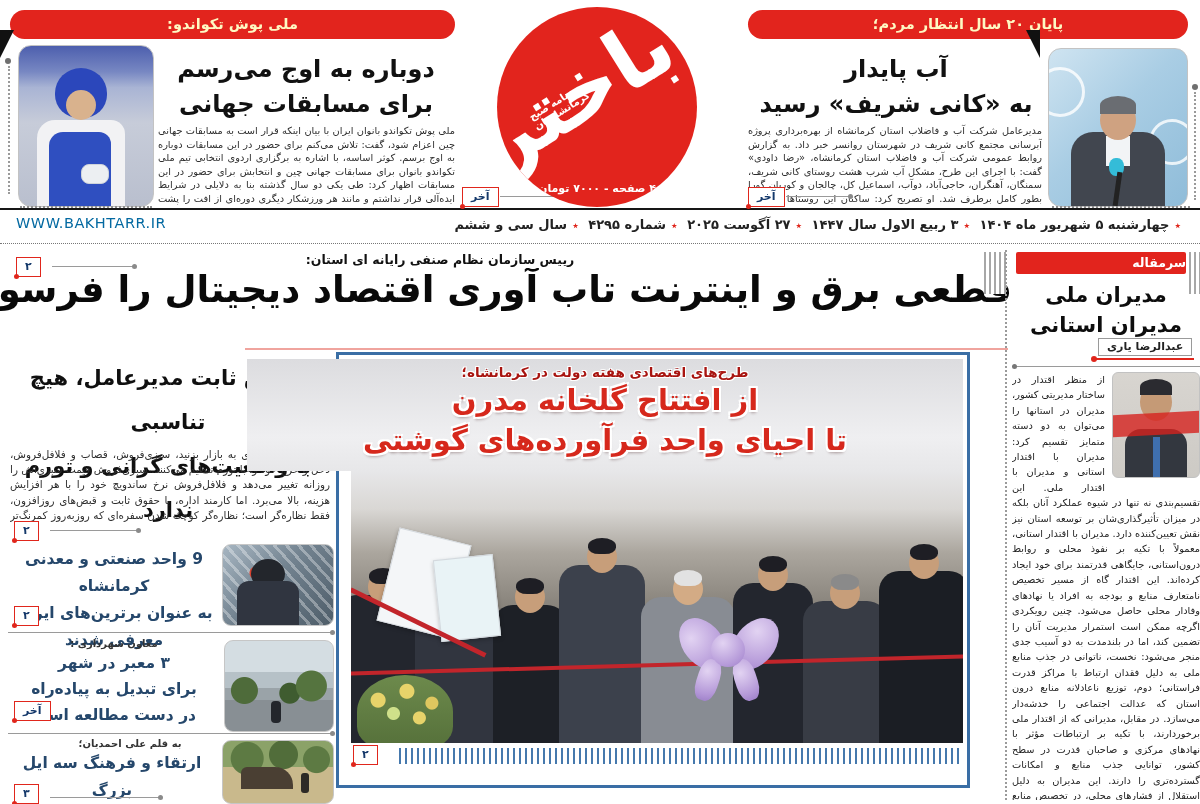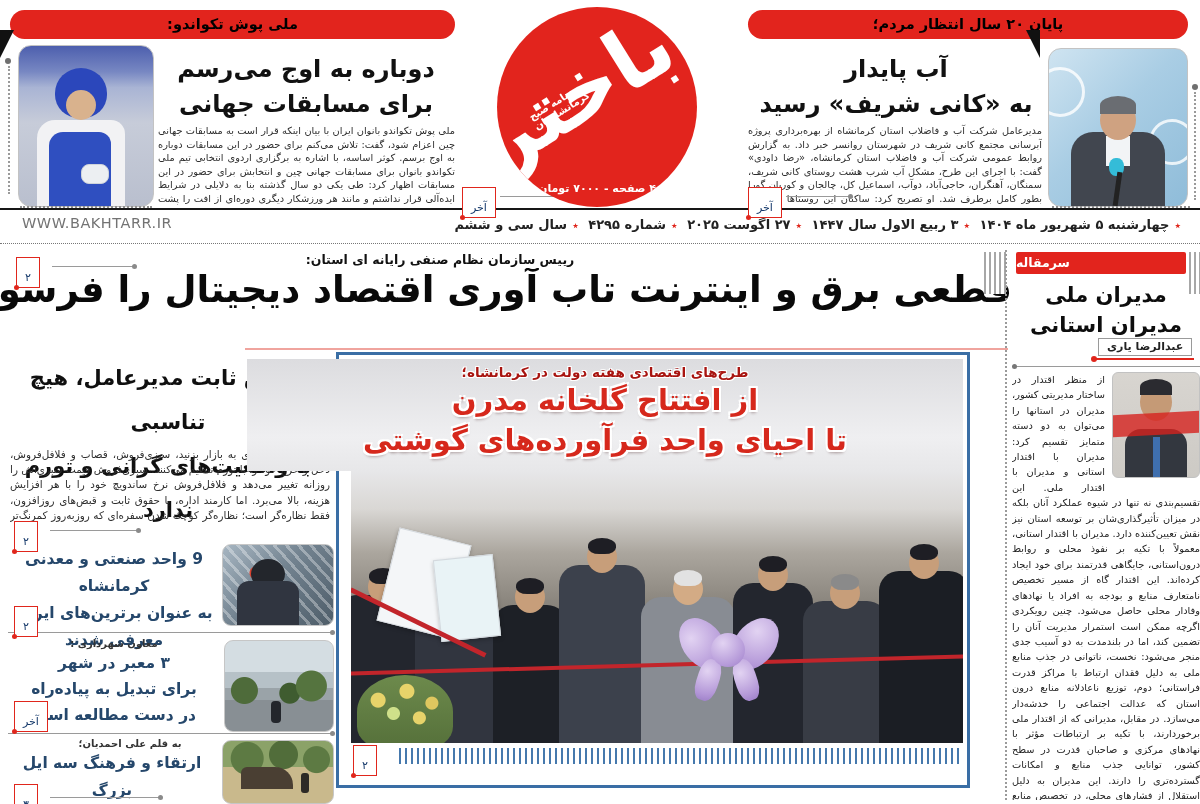--- a/index.html
+++ b/index.html
@@ -1,21 +1,21 @@
 <!DOCTYPE html>
 <html lang="fa" dir="rtl"><head>
 <meta charset="utf-8">
 <style>
   html,body{margin:0;padding:0;background:#fff;}
   #page{position:relative;width:1200px;height:804px;background:#fff;overflow:hidden;
         font-family:"DejaVu Sans",sans-serif;direction:rtl;color:#1a1a1a;}
 
   
   .redbar{position:absolute;height:29px;background:#e2241d;border-radius:15px;
-          color:#000000;font-weight:bold;font-size:14.5px;text-align:center;line-height:29px;}
+          color:#fef9c3;font-weight:bold;font-size:14.5px;text-align:center;line-height:29px;}
 
   
   .logo-circle{position:absolute;left:497px;top:7px;width:200px;height:200px;border-radius:50%;
                background:#e2241d;overflow:hidden;}
   .logo-title{position:absolute;left:30px;top:28px;width:150px;text-align:center;color:#fff;
               font-size:84px;font-weight:bold;transform:rotate(-32deg);line-height:1;}
   .logo-sub{position:absolute;left:2px;top:88px;width:120px;color:#fff;font-size:10px;font-weight:bold;
             transform:rotate(-32deg);text-align:center;}
   .logo-price{position:absolute;left:0;bottom:12px;width:100%;text-align:center;color:#fff;
               font-size:11px;font-weight:bold;}
@@ -37,33 +37,33 @@
   .wat .hd{position:absolute;left:51px;bottom:66px;width:36px;height:40px;border-radius:50%;background:#cfa281;}
   .wat .hr{position:absolute;left:51px;bottom:92px;width:36px;height:18px;border-radius:50% 50% 0 0;background:#6a6d72;}
   .wat .mic{position:absolute;left:66px;bottom:0;width:5px;height:34px;background:#222;transform:rotate(8deg);}
   .wat .mh{position:absolute;left:60px;bottom:30px;width:15px;height:18px;border-radius:45%;background:#34bcd8;}
 
   
   .h-top{position:absolute;font-weight:bold;color:#111;text-align:center;font-size:24px;line-height:35px;}
   .body-top{position:absolute;font-size:9.8px;line-height:13.5px;text-align:justify;color:#2d2d2d;overflow:hidden;}
 
   
-  .badge{position:absolute;border:1px solid #e0261c;background:#fff;color:#15396b;font-weight:normal;
-         font-size:11px;line-height:15px;padding:12px 8px 2px;z-index:6;}
+  .badge{position:absolute;border:1px solid #e0261c;background:#fff;color:#15396b;font-weight:bold;
+         font-size:11px;line-height:15px;padding:1px 8px 2px;z-index:6;}
   .badge:after{content:"";position:absolute;width:5px;height:5px;border-radius:50%;background:#e0261c;left:-3px;bottom:-3px;}
   .rule{position:absolute;height:1px;background:#9a9a9a;}
   .rule:before{content:"";position:absolute;right:-3px;top:-2px;width:5px;height:5px;border-radius:50%;background:#8a8a8a;}
   .dot-h{position:absolute;border-top:2px dotted #8f8f8f;height:0;}
   .dot-v{position:absolute;border-right:2px dotted #9a9a9a;width:0;}
   .deco-dot{position:absolute;width:6px;height:6px;border-radius:50%;background:#6f6f6f;}
   .tri{position:absolute;width:0;height:0;}
 
   
   .blackrule{position:absolute;left:0;top:208px;width:1200px;height:2px;background:#161616;}
-  .url{position:absolute;left:22px;top:215px;font-size:14.5px;color:#737373;direction:ltr;letter-spacing:.5px;}
+  .url{position:absolute;left:16px;top:215px;font-size:14.5px;color:#0369a1;direction:ltr;letter-spacing:.5px;}
   .dateline{position:absolute;right:14px;top:217px;font-size:13px;font-weight:bold;color:#222;}
   .dateline .star{color:#e0261c;margin:0 5px;font-size:12px;}
 
   
   .lead-kicker{position:absolute;left:300px;top:252px;width:280px;text-align:center;
                font-size:12.5px;font-weight:bold;color:#111;}
   .lead-headline{position:absolute;left:0;top:268px;width:1012px;text-align:center;white-space:nowrap;
                  overflow:hidden;font-size:37px;font-weight:900;color:#090909;}
   .pinkrule{position:absolute;left:245px;top:348px;width:763px;height:2px;background:#f0a49e;}
   .barcode{position:absolute;background:repeating-linear-gradient(90deg,#a7a7a7 0 2px,#fff 2px 5px);}
@@ -131,21 +131,21 @@
   .paper{position:absolute;background:#f4f6f8;border:1px solid #d4d9de;box-shadow:0 2px 4px rgba(0,0,0,.25);z-index:4;}
   .pp1{left:36px;bottom:112px;width:72px;height:94px;transform:rotate(14deg);}
   .pp2{left:86px;bottom:104px;width:58px;height:80px;transform:rotate(-6deg);background:#e9f3f6;}
   .pb-strip{position:relative;width:612px;height:26px;background:#fff;}
   .pb-ticks{position:absolute;left:48px;right:4px;top:5px;height:16px;
             background:repeating-linear-gradient(90deg,#4679ad 0 2px,transparent 2px 6px);}
   .pb-strip .badge{left:2px;top:2px;}
 
   
   .ed-bar{position:absolute;left:1016px;top:252px;width:170px;height:22px;background:#e2241d;color:#fff;
-          font-size:12.5px;font-weight:bold;text-align:left;line-height:22px;border-radius:2px;}
+          font-size:12.5px;font-weight:bold;text-align:right;line-height:22px;border-radius:2px;}
   .ed-title{position:absolute;left:1012px;top:280px;width:188px;text-align:center;font-size:21px;
             font-weight:bold;color:#0d0d0d;line-height:30px;}
   .ed-author{position:absolute;left:1098px;top:338px;border:1px solid #9a9a9a;background:#fff;
              font-size:11px;font-weight:bold;color:#222;padding:1px 8px 2px;}
   .ed-author-rule{position:absolute;left:1094px;top:358px;width:100px;height:2px;background:#e0261c;}
   .ed-author-rule:before{content:"";position:absolute;left:-3px;top:-2px;width:6px;height:6px;border-radius:50%;background:#e0261c;}
   .ed-sep{position:absolute;left:1012px;top:366px;width:188px;height:1px;background:#9a9a9a;}
   .ed-sep:before{content:"";position:absolute;left:0;top:-2px;width:5px;height:5px;border-radius:50%;background:#777;}
   .ed-body{position:absolute;left:1012px;top:372px;width:188px;height:428px;overflow:hidden;
            font-size:9.8px;line-height:15.4px;text-align:justify;color:#222;}

